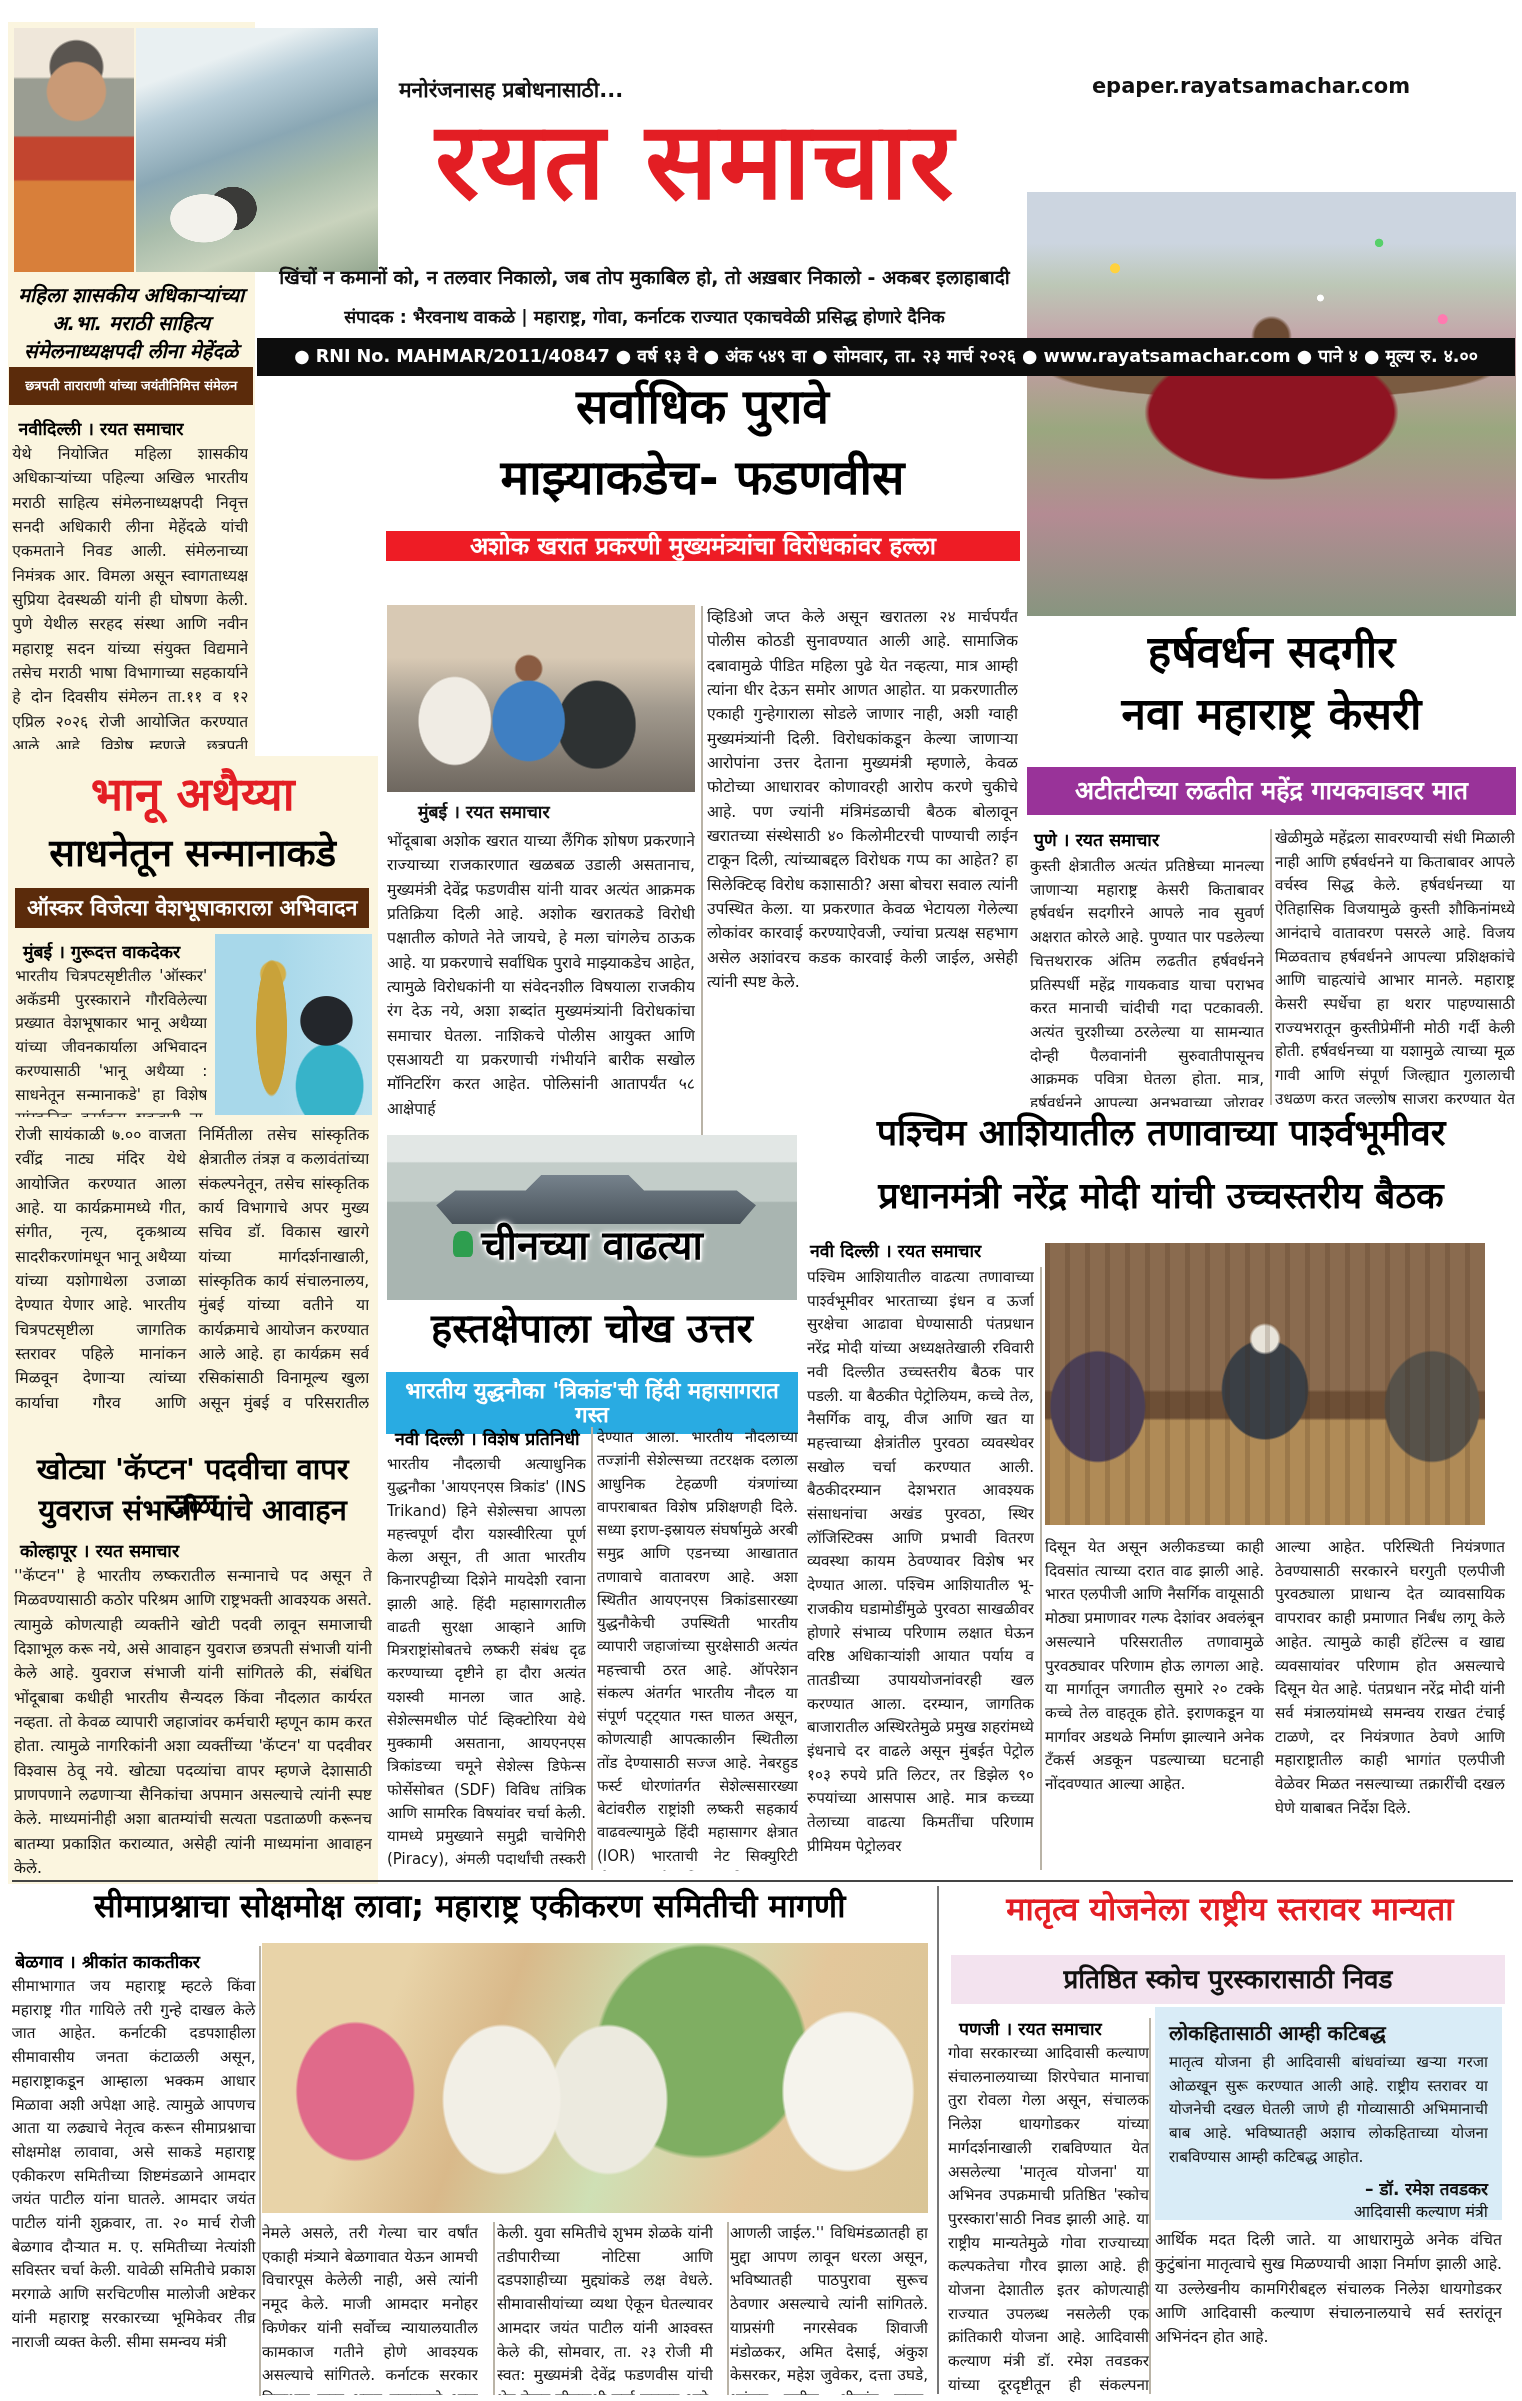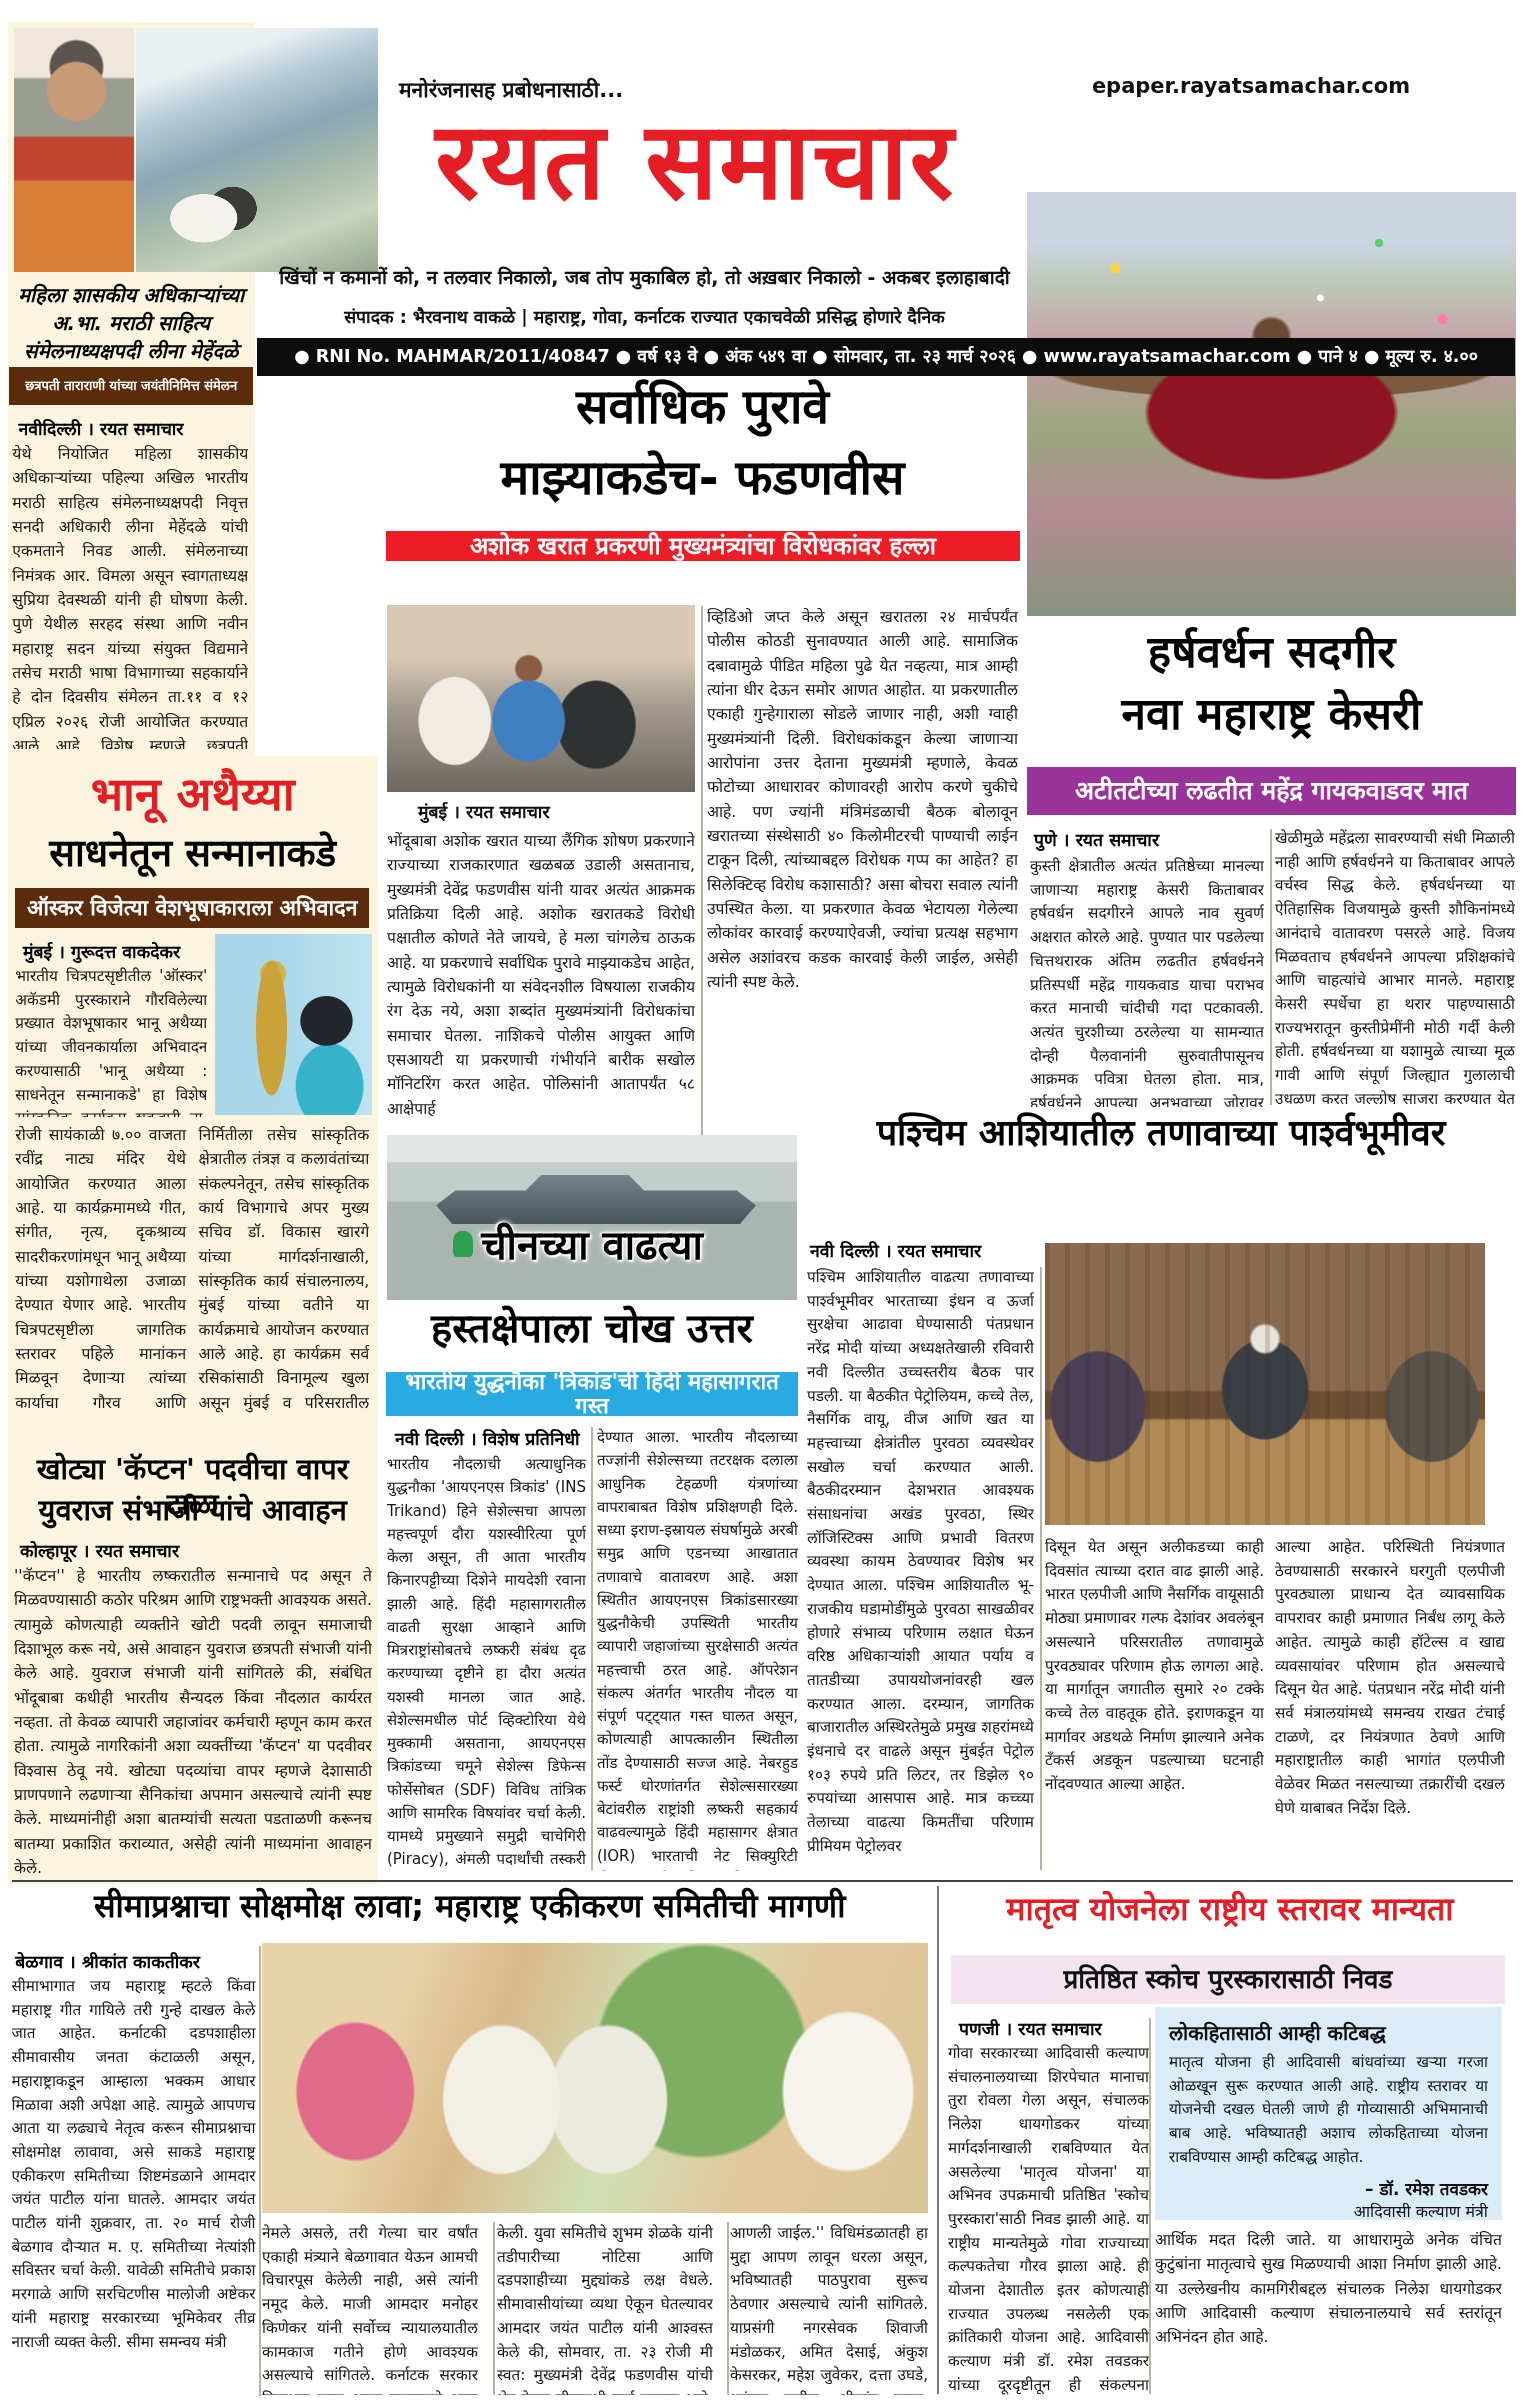--- a/index.html
+++ b/index.html
@@ -113,27 +113,28 @@
   <div class="abs body-text" style="left:1030px;top:855px;width:234px;height:252px;font-size:15.3px;">कुस्ती क्षेत्रातील अत्यंत प्रतिष्ठेच्या मानल्या जाणाऱ्या महाराष्ट्र केसरी किताबावर हर्षवर्धन सदगीरने आपले नाव सुवर्ण अक्षरात कोरले आहे. पुण्यात पार पडलेल्या चित्तथरारक अंतिम लढतीत हर्षवर्धनने प्रतिस्पर्धी महेंद्र गायकवाड याचा पराभव करत मानाची चांदीची गदा पटकावली. अत्यंत चुरशीच्या ठरलेल्या या सामन्यात दोन्ही पैलवानांनी सुरुवातीपासूनच आक्रमक पवित्रा घेतला होता. मात्र, हर्षवर्धनने आपल्या अनुभवाच्या जोरावर आणि चपळाईने महेंद्रवर ताबा मिळवला. शेवटच्या काही मिनिटांत त्याने केलेल्या</div>
   <div class="abs body-text" style="left:1275px;top:827px;width:240px;height:279px;font-size:15.3px;">खेळीमुळे महेंद्रला सावरण्याची संधी मिळाली नाही आणि हर्षवर्धनने या किताबावर आपले वर्चस्व सिद्ध केले. हर्षवर्धनच्या या ऐतिहासिक विजयामुळे कुस्ती शौकिनांमध्ये आनंदाचे वातावरण पसरले आहे. विजय मिळवताच हर्षवर्धनने आपल्या प्रशिक्षकांचे आणि चाहत्यांचे आभार मानले. महाराष्ट्र केसरी स्पर्धेचा हा थरार पाहण्यासाठी राज्यभरातून कुस्तीप्रेमींनी मोठी गर्दी केली होती. हर्षवर्धनच्या या यशामुळे त्याच्या मूळ गावी आणि संपूर्ण जिल्ह्यात गुलालाची उधळण करत जल्लोष साजरा करण्यात येत आहे.</div>
   <div class="abs rule-v" style="left:1270px;top:829px;height:276px;"></div>
 
   <div class="abs photo ph-ship" style="left:387px;top:1135px;width:410px;height:165px;">
     <div class="ship-hull"></div>
     <div class="buoy"></div>
   </div>
   <div class="abs hl outline-white" style="left:387px;top:1221px;width:410px;font-size:40px;z-index:3;">चीनच्या वाढत्या</div>
   <div class="abs hl" style="left:387px;top:1304px;width:410px;font-size:40px;">हस्तक्षेपाला चोख उत्तर</div>
-  <div class="abs banner" style="left:386px;top:1372px;width:412px;height:44px;background:#29abe2;font-size:22px;">भारतीय युद्धनौका 'त्रिकांड'ची हिंदी महासागरात गस्त</div>
+  <div class="abs banner" style="left:386px;top:1372px;width:412px;height:62px;background:#29abe2;font-size:22px;">भारतीय युद्धनौका 'त्रिकांड'ची हिंदी महासागरात गस्त</div>
   <div class="abs dateline" style="left:395px;top:1426px;font-size:17.6px;">नवी दिल्ली । विशेष प्रतिनिधी</div>
   <div class="abs body-text" style="left:387px;top:1453px;width:199px;height:418px;font-size:15px;">भारतीय नौदलाची अत्याधुनिक युद्धनौका 'आयएनएस त्रिकांड' (INS Trikand) हिने सेशेल्सचा आपला महत्त्वपूर्ण दौरा यशस्वीरित्या पूर्ण केला असून, ती आता भारतीय किनारपट्टीच्या दिशेने मायदेशी रवाना झाली आहे. हिंदी महासागरातील वाढती सुरक्षा आव्हाने आणि मित्रराष्ट्रांसोबतचे लष्करी संबंध दृढ करण्याच्या दृष्टीने हा दौरा अत्यंत यशस्वी मानला जात आहे. सेशेल्समधील पोर्ट व्हिक्टोरिया येथे मुक्कामी असताना, आयएनएस त्रिकांडच्या चमूने सेशेल्स डिफेन्स फोर्सेसोबत (SDF) विविध तांत्रिक आणि सामरिक विषयांवर चर्चा केली. यामध्ये प्रमुख्याने समुद्री चाचेगिरी (Piracy), अंमली पदार्थांची तस्करी आणि बेकायदेशीर मासेमारी रोखण्यासाठी संयुक्त रणनीती आखण्यावर भर</div>
   <div class="abs body-text" style="left:597px;top:1426px;width:201px;height:445px;font-size:15px;">देण्यात आला. भारतीय नौदलाच्या तज्ज्ञांनी सेशेल्सच्या तटरक्षक दलाला आधुनिक टेहळणी यंत्रणांच्या वापराबाबत विशेष प्रशिक्षणही दिले. सध्या इराण-इस्रायल संघर्षामुळे अरबी समुद्र आणि एडनच्या आखातात तणावाचे वातावरण आहे. अशा स्थितीत आयएनएस त्रिकांडसारख्या युद्धनौकेची उपस्थिती भारतीय व्यापारी जहाजांच्या सुरक्षेसाठी अत्यंत महत्त्वाची ठरत आहे. ऑपरेशन संकल्प अंतर्गत भारतीय नौदल या संपूर्ण पट्ट्यात गस्त घालत असून, कोणत्याही आपत्कालीन स्थितीला तोंड देण्यासाठी सज्ज आहे. नेबरहुड फर्स्ट धोरणांतर्गत सेशेल्ससारख्या बेटांवरील राष्ट्रांशी लष्करी सहकार्य वाढवल्यामुळे हिंदी महासागर क्षेत्रात (IOR) भारताची नेट सिक्युरिटी प्रोव्हायडर ही प्रतिमा अधिक ठळक झाली आहे.</div>
   <div class="abs rule-v" style="left:591px;top:1427px;height:443px;"></div>
 
   <div class="abs hl" style="left:806px;top:1111px;width:710px;font-size:36px;">पश्चिम आशियातील तणावाच्या पार्श्वभूमीवर</div>
+  <div class="abs hl" style="left:806px;top:1174px;width:710px;font-size:36px;">प्रधानमंत्री नरेंद्र मोदी यांची उच्चस्तरीय बैठक</div>
   <div class="abs dateline" style="left:810px;top:1238px;font-size:17.6px;">नवी दिल्ली । रयत समाचार</div>
   <div class="abs body-text" style="left:807px;top:1266px;width:227px;height:606px;font-size:15.3px;">पश्चिम आशियातील वाढत्या तणावाच्या पार्श्वभूमीवर भारताच्या इंधन व ऊर्जा सुरक्षेचा आढावा घेण्यासाठी पंतप्रधान नरेंद्र मोदी यांच्या अध्यक्षतेखाली रविवारी नवी दिल्लीत उच्चस्तरीय बैठक पार पडली. या बैठकीत पेट्रोलियम, कच्चे तेल, नैसर्गिक वायू, वीज आणि खत या महत्त्वाच्या क्षेत्रांतील पुरवठा व्यवस्थेवर सखोल चर्चा करण्यात आली. बैठकीदरम्यान देशभरात आवश्यक संसाधनांचा अखंड पुरवठा, स्थिर लॉजिस्टिक्स आणि प्रभावी वितरण व्यवस्था कायम ठेवण्यावर विशेष भर देण्यात आला. पश्चिम आशियातील भू-राजकीय घडामोडींमुळे पुरवठा साखळीवर होणारे संभाव्य परिणाम लक्षात घेऊन वरिष्ठ अधिकाऱ्यांशी आयात पर्याय व तातडीच्या उपाययोजनांवरही खल करण्यात आला. दरम्यान, जागतिक बाजारातील अस्थिरतेमुळे प्रमुख शहरांमध्ये इंधनाचे दर वाढले असून मुंबईत पेट्रोल १०३ रुपये प्रति लिटर, तर डिझेल ९० रुपयांच्या आसपास आहे. मात्र कच्च्या तेलाच्या वाढत्या किमतींचा परिणाम प्रीमियम पेट्रोलवर</div>
   <div class="abs photo ph-modi" style="left:1045px;top:1243px;width:440px;height:282px;"></div>
   <div class="abs body-text" style="left:1045px;top:1536px;width:219px;height:336px;font-size:15.3px;">दिसून येत असून अलीकडच्या काही दिवसांत त्याच्या दरात वाढ झाली आहे. भारत एलपीजी आणि नैसर्गिक वायूसाठी मोठ्या प्रमाणावर गल्फ देशांवर अवलंबून असल्याने परिसरातील तणावामुळे पुरवठ्यावर परिणाम होऊ लागला आहे. या मार्गातून जगातील सुमारे २० टक्के कच्चे तेल वाहतूक होते. इराणकडून या मार्गावर अडथळे निर्माण झाल्याने अनेक टँकर्स अडकून पडल्याच्या घटनाही नोंदवण्यात आल्या आहेत.</div>
   <div class="abs body-text" style="left:1275px;top:1536px;width:230px;height:336px;font-size:15.3px;">आल्या आहेत. परिस्थिती नियंत्रणात ठेवण्यासाठी सरकारने घरगुती एलपीजी पुरवठ्याला प्राधान्य देत व्यावसायिक वापरावर काही प्रमाणात निर्बंध लागू केले आहेत. त्यामुळे काही हॉटेल्स व खाद्य व्यवसायांवर परिणाम होत असल्याचे दिसून येत आहे. पंतप्रधान नरेंद्र मोदी यांनी सर्व मंत्रालयांमध्ये समन्वय राखत टंचाई टाळणे, दर नियंत्रणात ठेवणे आणि महाराष्ट्रातील काही भागांत एलपीजी वेळेवर मिळत नसल्याच्या तक्रारींची दखल घेणे याबाबत निर्देश दिले.</div>
   <div class="abs rule-v" style="left:1040px;top:1267px;height:603px;"></div>
 
   <div class="abs cream" style="left:7.7px;top:756px;width:370px;height:1128px;"></div>
   <div class="abs hl" style="left:7.7px;top:766px;width:370px;font-size:46px;color:#e31e24;">भानू अथैय्या</div>
   <div class="abs hl" style="left:7.7px;top:830px;width:370px;font-size:38px;">साधनेतून सन्मानाकडे</div>

